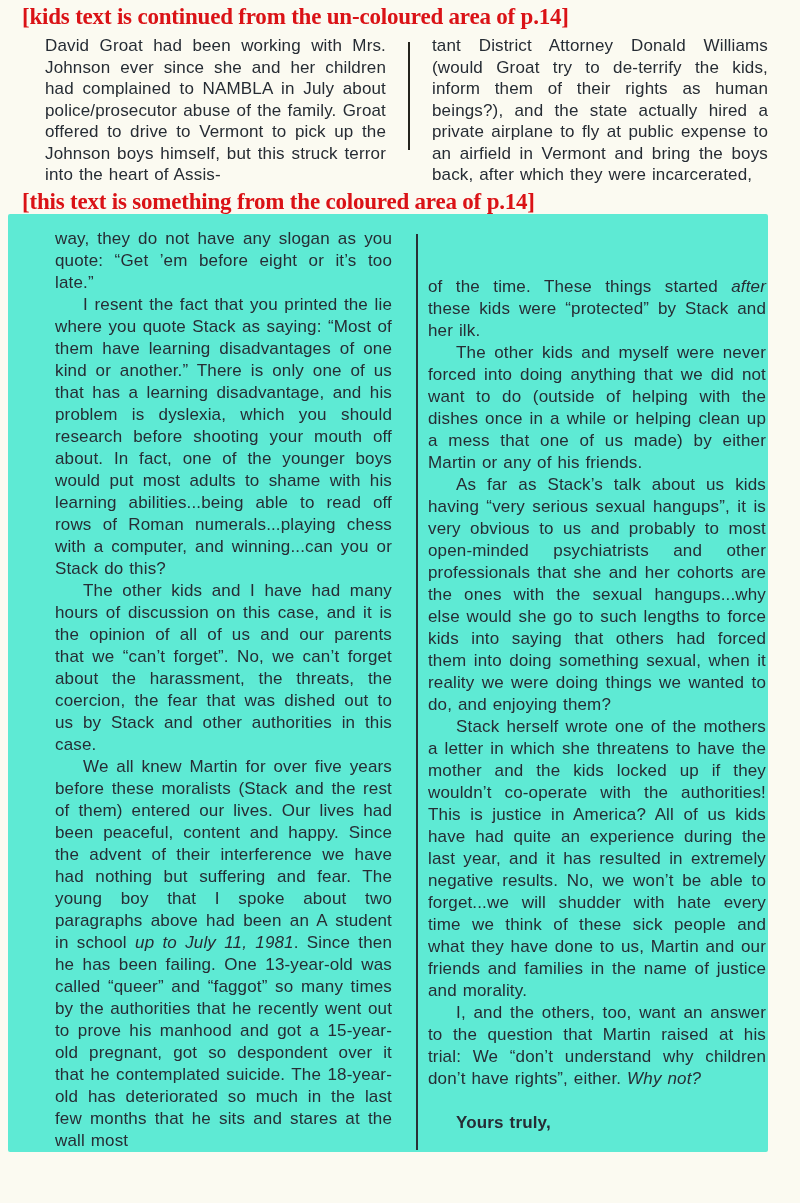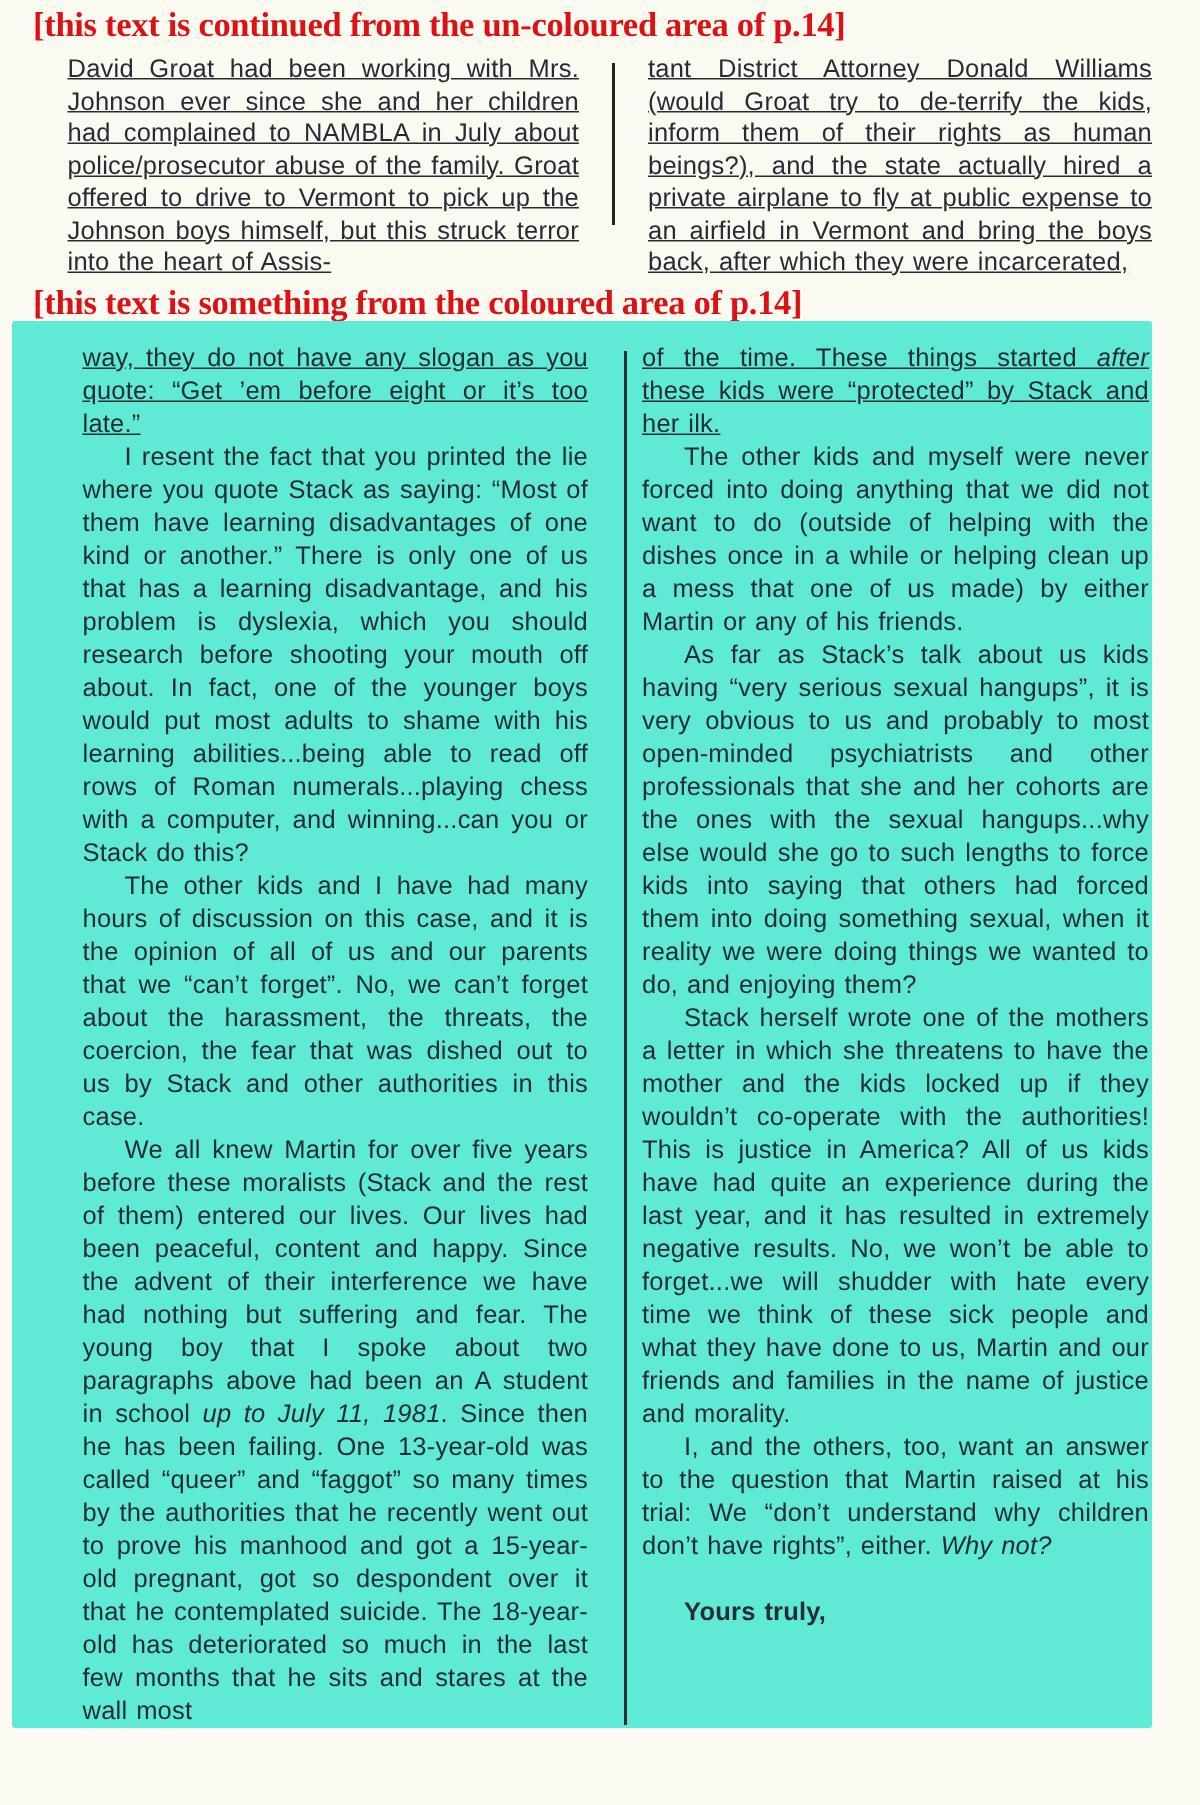--- a/index.html
+++ b/index.html
@@ -35,33 +35,33 @@
 
   .teal-block{
     position:absolute;left:8px;top:214px;width:760px;height:938px;
     background:#5eead4;
     border-radius:2px;
   }
   .teal-divider{left:408px;top:20px;height:916px;background:#2a3036;width:2px;}
 
   .teal-col{position:absolute;top:14px;}
   .teal-col-left{left:47px;width:337px;}
-  .teal-col-right{left:420px;width:338px;}
+  .teal-col-right{left:420px;width:338px;margin-top:48px;}
 
   .col p{
     margin:0;
     text-align:justify;
     text-indent:1.65em;
     font-size:17px;
     letter-spacing:0.15px;
     word-spacing:1px;
   }
   .top-col p{line-height:21.5px;}
   .teal-col p{line-height:22px;color:#272d35;}
-  .col p.noindent{text-indent:0;text-decoration:underline;}
+  .col p.noindent{text-indent:0;}
 
   .signoff-line{
     margin:0;text-align:left;text-indent:2.3em;
     font-size:17px;line-height:22px;color:#272d35;
     letter-spacing:0.15px;
   }
   .signoff-line.first{margin-top:22px;font-weight:bold;}
   .signoff-line.second{margin-top:13px;}
 
   .page-number{
@@ -70,21 +70,21 @@
     font-size:19px;
     letter-spacing:0.5px;
     color:#17181a;
   }
 </style>
 </head>
 <body>
 
 <div class="page">
 
-  <div class="heading heading-top">[this text is continued from the un-coloured area of p.14]</div>
+  <div class="heading heading-top">[kids text is continued from the un-coloured area of p.14]</div>
 
   <section class="top-section">
     <div class="col top-col top-col-left">
         <p class="noindent">David Groat had been working with Mrs. Johnson ever since she and her children had complained to NAMBLA in July about police/prosecutor abuse of the family. Groat offered to drive to Vermont to pick up the Johnson boys himself, but this struck terror into the heart of Assis-</p>
       </div>
     <div class="col top-col top-col-right">
         <p class="noindent">tant District Attorney Donald Williams (would Groat try to de-terrify the kids, inform them of their rights as human beings?), and the state actually hired a private airplane to fly at public expense to an airfield in Vermont and bring the boys back, after which they were incarcerated,</p>
       </div>
   </section>
 

